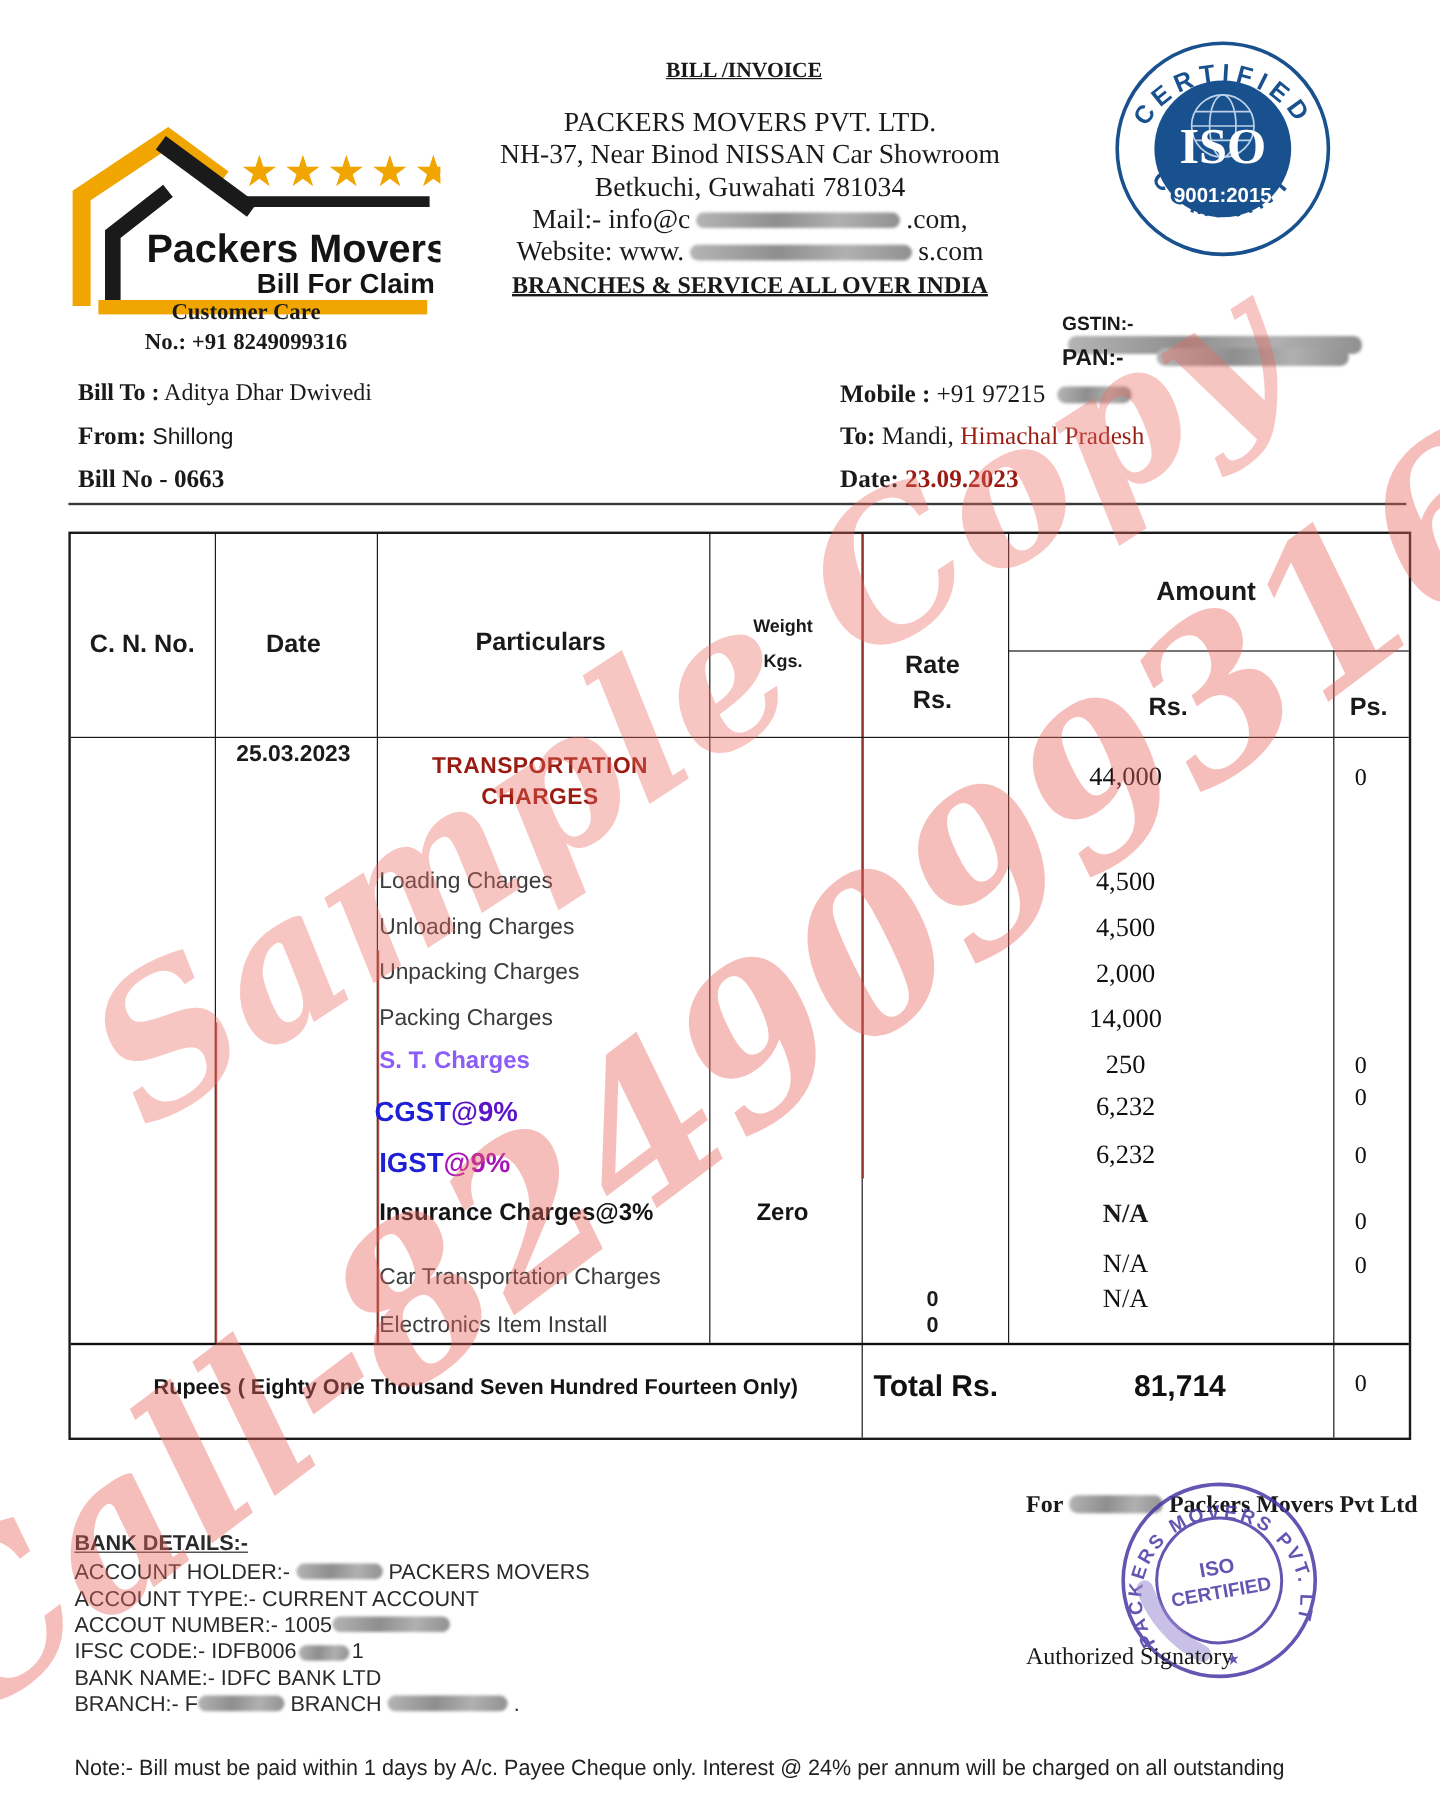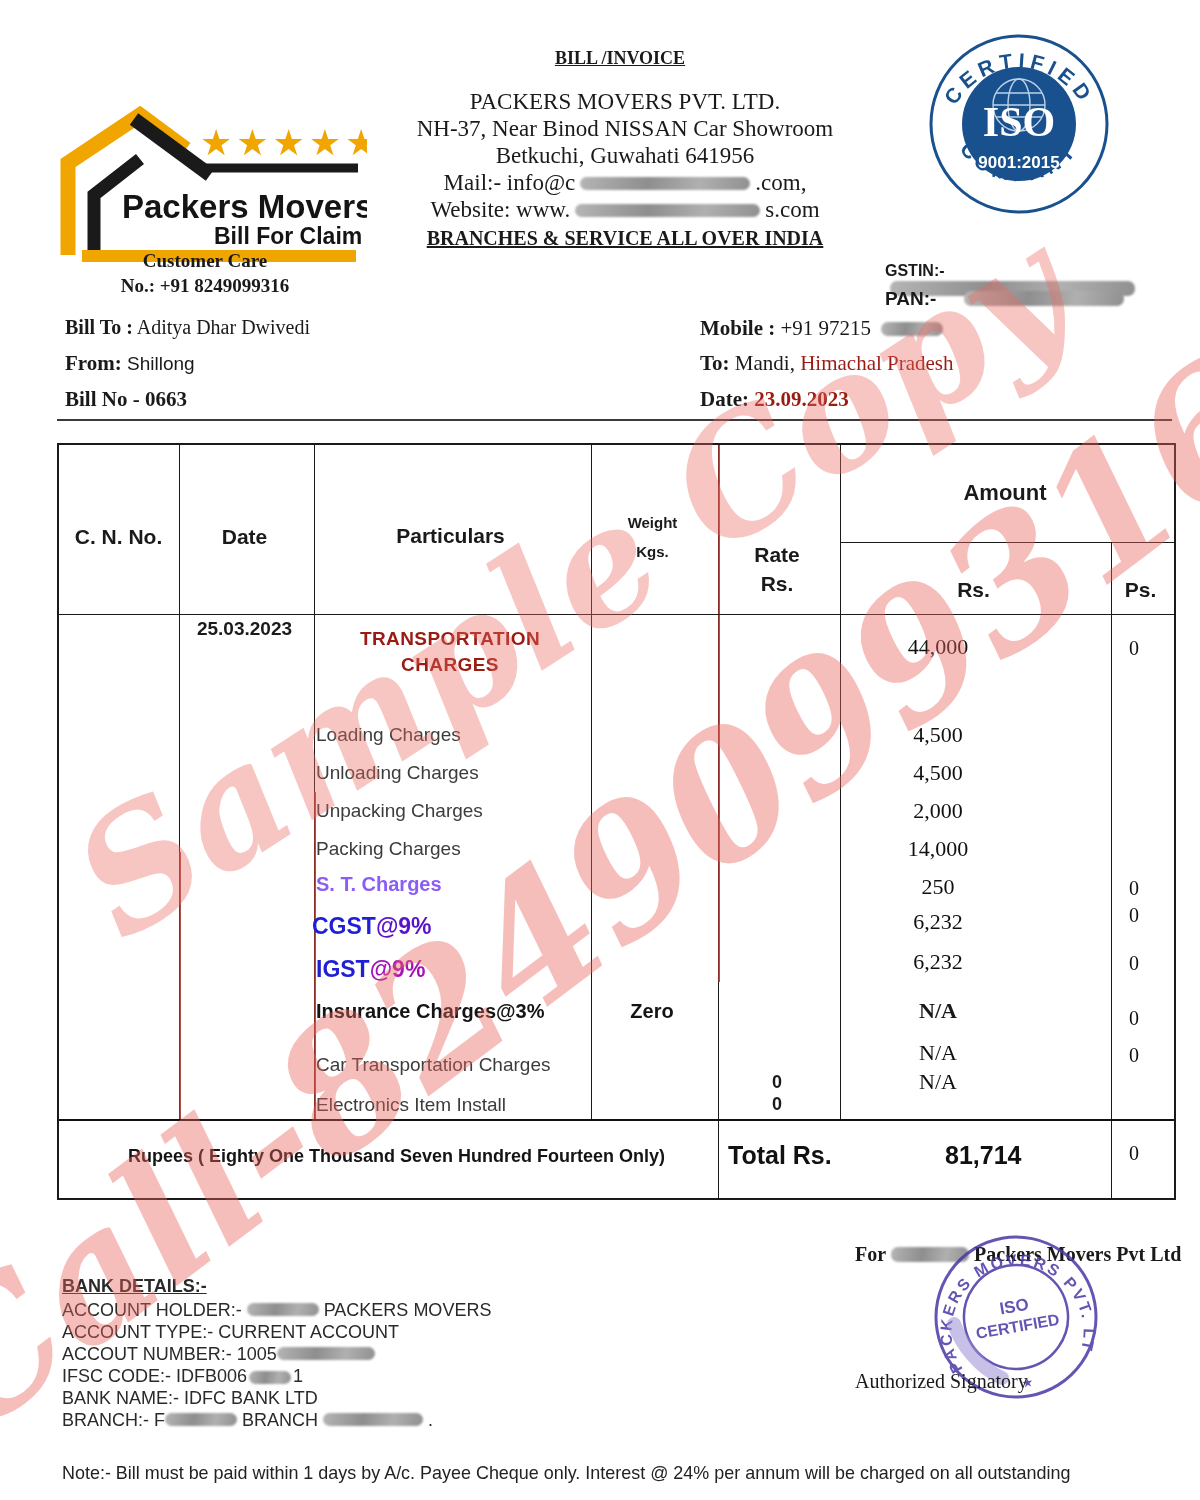--- a/index.html
+++ b/index.html
@@ -29,21 +29,21 @@
 <body>
 
 <div id="page">
 
   <div class="abs ctr" style="left:380px;top:48px;width:480px;">
     <span class="serif b" style="font-size:18px;text-decoration:underline;">BILL /INVOICE</span>
   </div>
   <div class="abs ctr serif" style="left:355px;top:88px;width:540px;font-size:23px;line-height:27px;">
     <div>PACKERS MOVERS PVT. LTD.</div>
     <div>NH-37, Near Binod NISSAN Car Showroom</div>
-    <div>Betkuchi, Guwahati 641956</div>
+    <div>Betkuchi, Guwahati 781034</div>
     <div>
       <span>Mail:- info@c</span><span class="redact" style="width:170px;"></span><span>.com,</span>
     </div>
     <div>
       <span>Website: www.</span><span class="redact" style="width:185px;"></span><span>s.com</span>
     </div>
     <div class="b" style="font-size:20px;text-decoration:underline;margin-top:2px;">BRANCHES &amp; SERVICE ALL OVER INDIA</div>
   </div>
 
   <svg class="abs" style="left:52px;top:103px;" width="315" height="165" viewBox="0 0 315 165">

